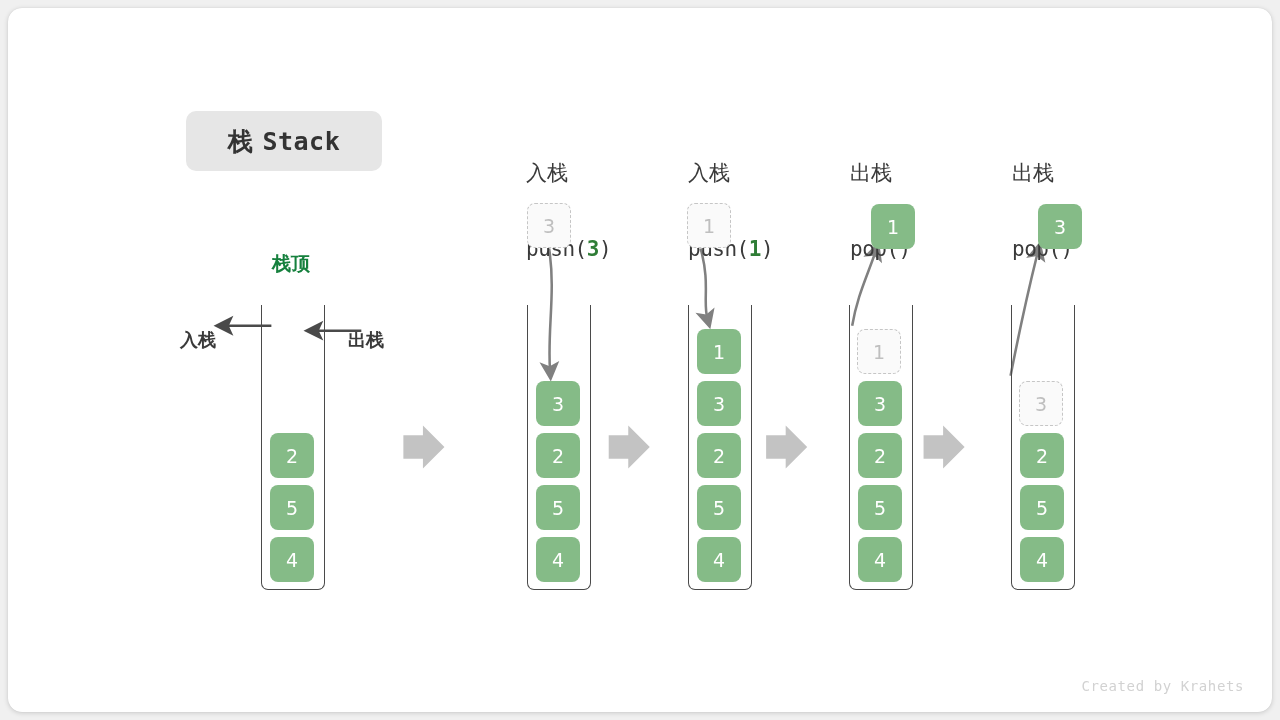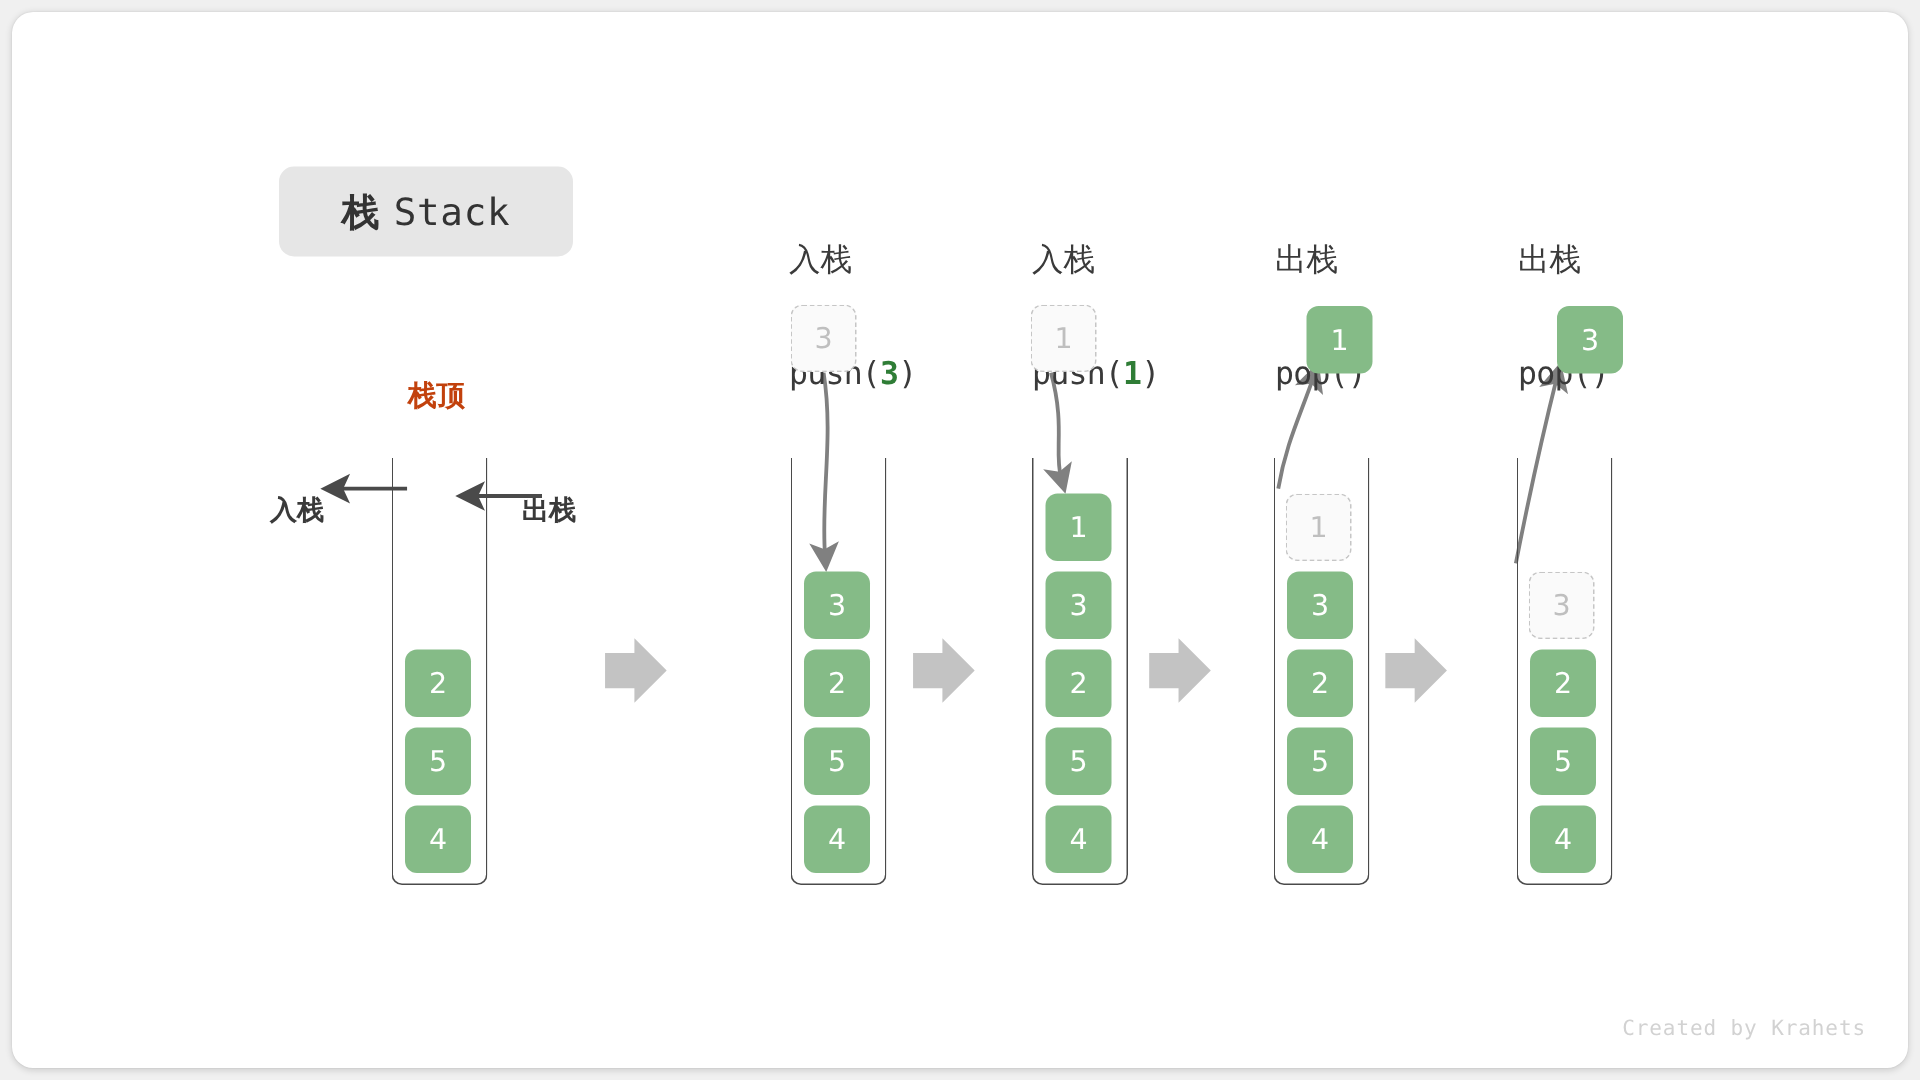--- a/index.html
+++ b/index.html
@@ -46,33 +46,33 @@
     align-items: center;
     justify-content: center;
     color: #333333;
     font-size: 25px;
     font-weight: 700;
     letter-spacing: 0.5px;
     white-space: pre;
   }
   .title-chip .mono {
     font-family: "DejaVu Sans Mono", "Liberation Mono", monospace;
-    font-weight: 400;
+    font-weight: 700;
     text-align: center;
   }
 
   
   .lbl-top {
     position: absolute;
     left: 0; top: 243px;
     width: 566px;
     text-align: center;
     font-size: 19px;
     font-weight: 700;
-    color: #c2410c;
+    color: #15803d;
   }
   .lbl-bottom {
     position: absolute;
     left: 0; top: 611px;
     width: 566px;
     text-align: center;
     font-size: 19px;
     font-weight: 700;
     color: #3a3a3a;
   }

